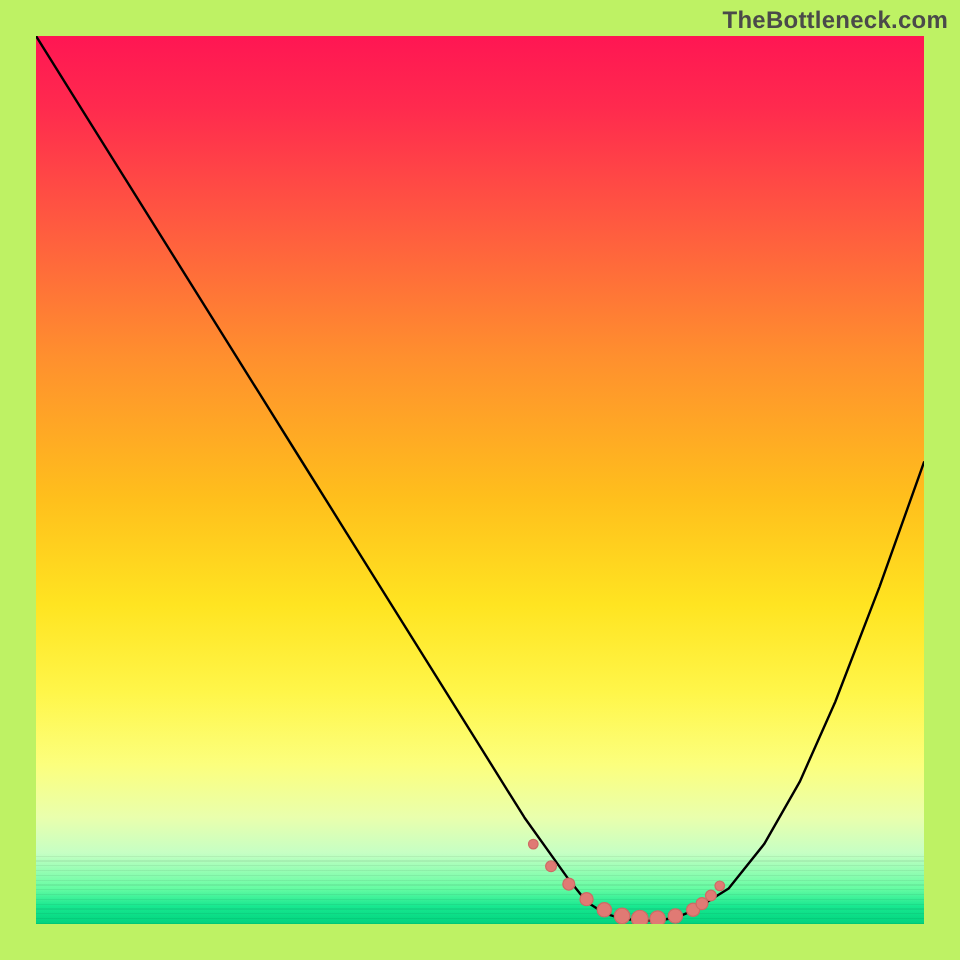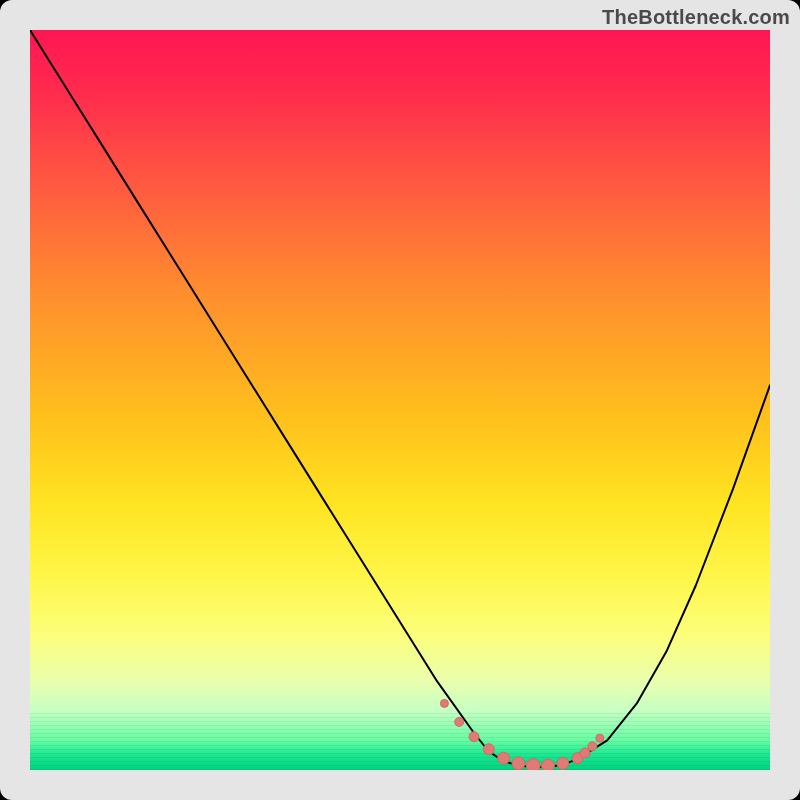--- a/index.html
+++ b/index.html
@@ -8,22 +8,21 @@
     width: 800px;
     height: 800px;
     background: #000;
     font-family: Arial, Helvetica, sans-serif;
     overflow: hidden;
   }
   .stage {
     position: relative;
     width: 800px;
     height: 800px;
-    background: #e5e5e5;
-    border-radius: 12px;
+    background: #bef264;
   }
   .watermark {
     position: absolute;
     top: 6px;
     right: 10px;
     color: #4a4a4a;
     font-size: 20px;
     font-weight: 600;
     letter-spacing: 0.2px;
     z-index: 50;

